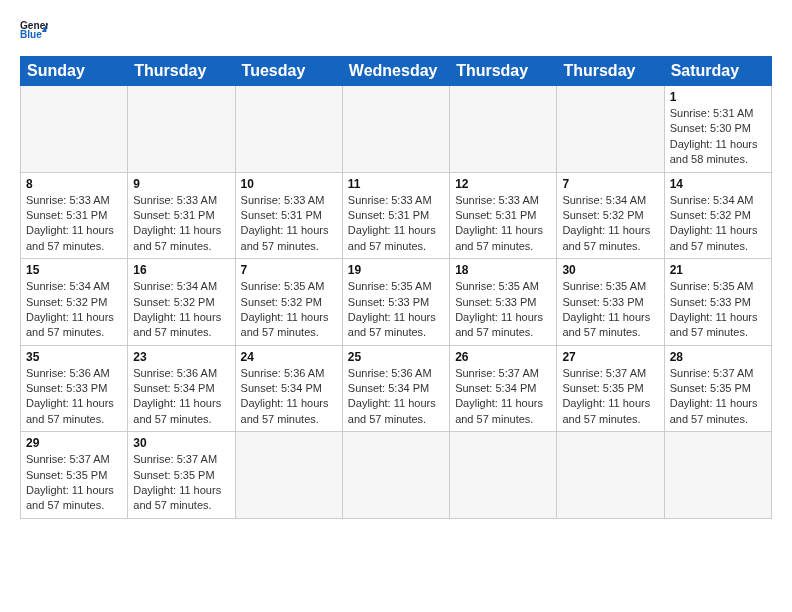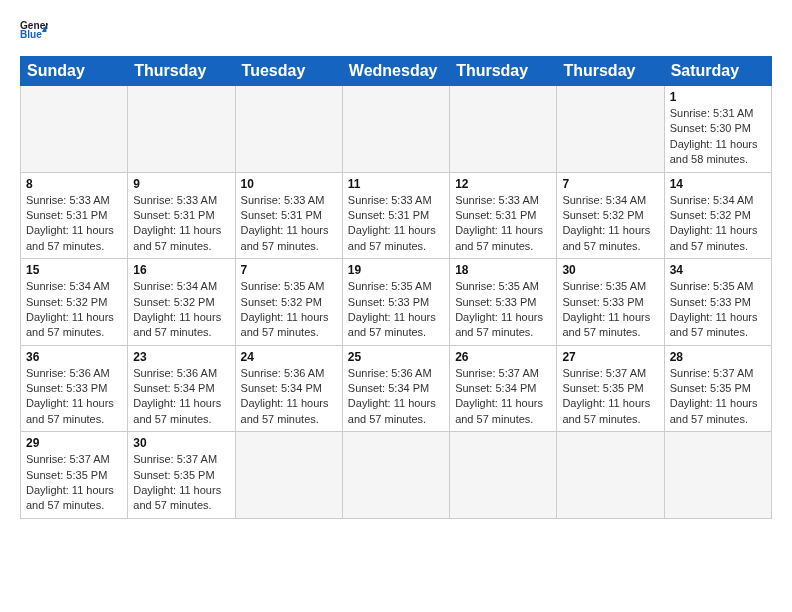--- a/index.html
+++ b/index.html
@@ -179,27 +179,27 @@
           </td>
           <td>
             <span class="day-num">18</span>
             <div class="cell-text">Sunrise: 5:35 AM<br>Sunset: 5:33 PM<br>Daylight: 11 hours and 57 minutes.</div>
           </td>
           <td>
             <span class="day-num">30</span>
             <div class="cell-text">Sunrise: 5:35 AM<br>Sunset: 5:33 PM<br>Daylight: 11 hours and 57 minutes.</div>
           </td>
           <td>
-            <span class="day-num">34</span>
+            <span class="day-num">21</span>
             <div class="cell-text">Sunrise: 5:35 AM<br>Sunset: 5:33 PM<br>Daylight: 11 hours and 57 minutes.</div>
           </td>
         </tr>
         <tr>
           <td>
-            <span class="day-num">36</span>
+            <span class="day-num">35</span>
             <div class="cell-text">Sunrise: 5:36 AM<br>Sunset: 5:33 PM<br>Daylight: 11 hours and 57 minutes.</div>
           </td>
           <td>
             <span class="day-num">23</span>
             <div class="cell-text">Sunrise: 5:36 AM<br>Sunset: 5:34 PM<br>Daylight: 11 hours and 57 minutes.</div>
           </td>
           <td>
             <span class="day-num">24</span>
             <div class="cell-text">Sunrise: 5:36 AM<br>Sunset: 5:34 PM<br>Daylight: 11 hours and 57 minutes.</div>
           </td>

